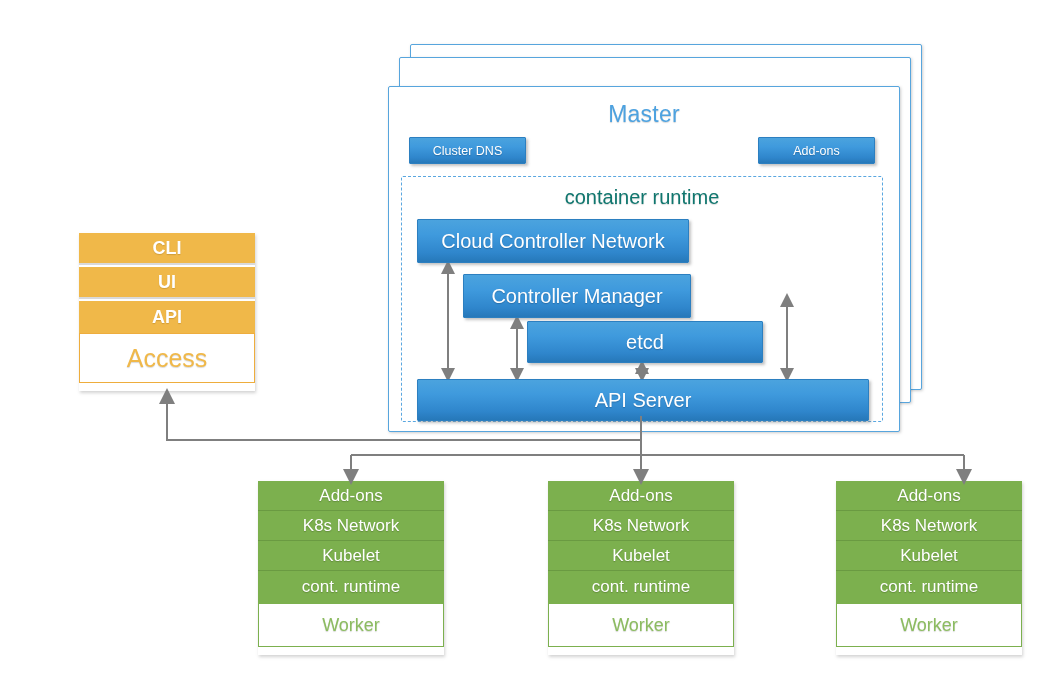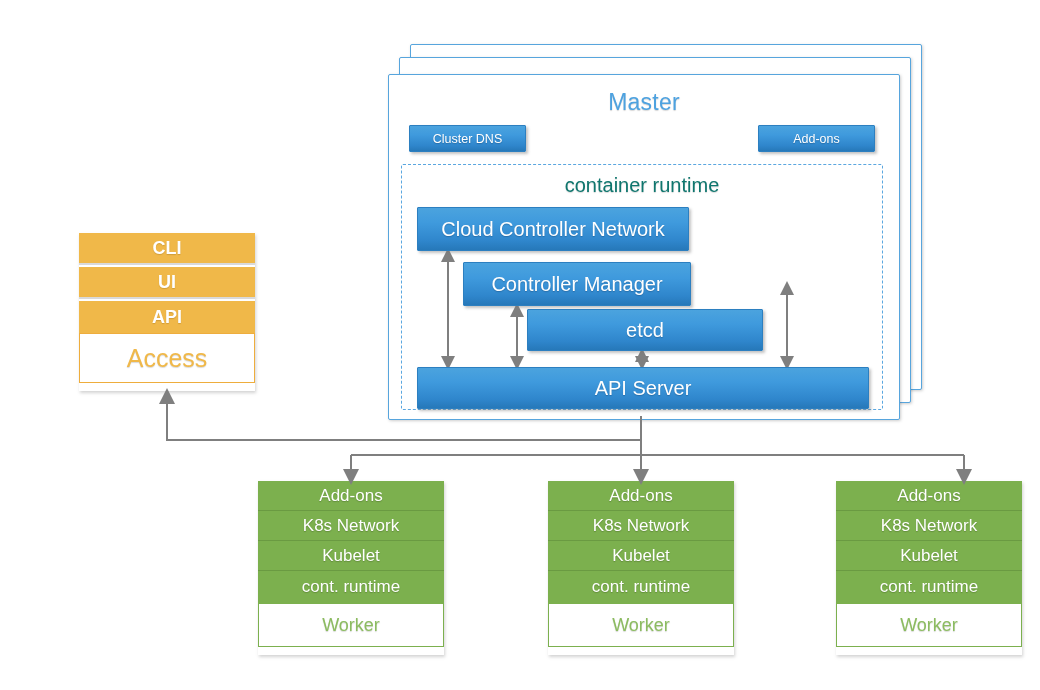--- a/index.html
+++ b/index.html
@@ -121,21 +121,21 @@
   
   #wires{position:absolute;left:0;top:0;width:1040px;height:690px;z-index:5;pointer-events:none;}
 </style>
 </head>
 <body>
 
 <div id="canvas">
 
   <div class="abs master-card back2" style="left:410px;top:44px;width:512px;height:346px;"></div>
   <div class="abs master-card back1" style="left:399px;top:57px;width:512px;height:346px;"></div>
-  <div class="abs master-card front" style="left:388px;top:74px;width:512px;height:346px;">
+  <div class="abs master-card front" style="left:388px;top:86px;width:512px;height:346px;">
 
     <div class="master-title" style="top:14px;">Master</div>
 
     <div class="bluebox small" style="left:20px;top:50px;width:117px;height:27px;">
       <span>Cluster DNS</span>
     </div>
     <div class="bluebox small" style="left:369px;top:50px;width:117px;height:27px;">
       <span>Add-ons</span>
     </div>
 

